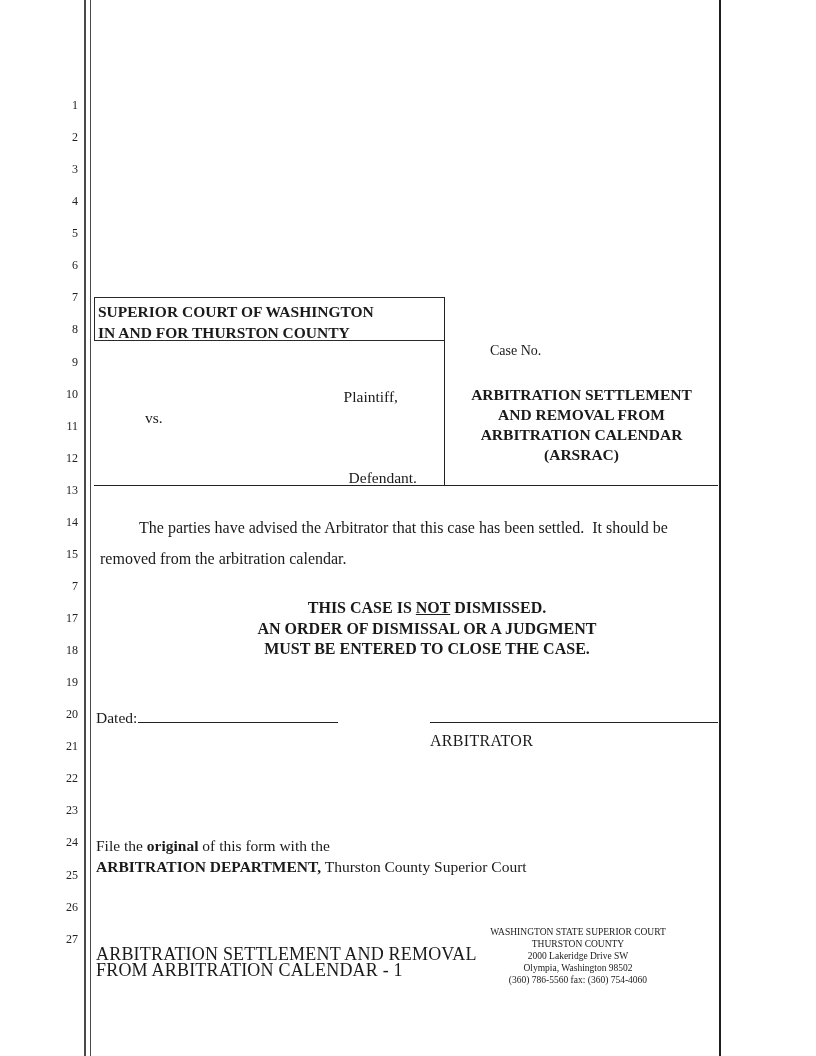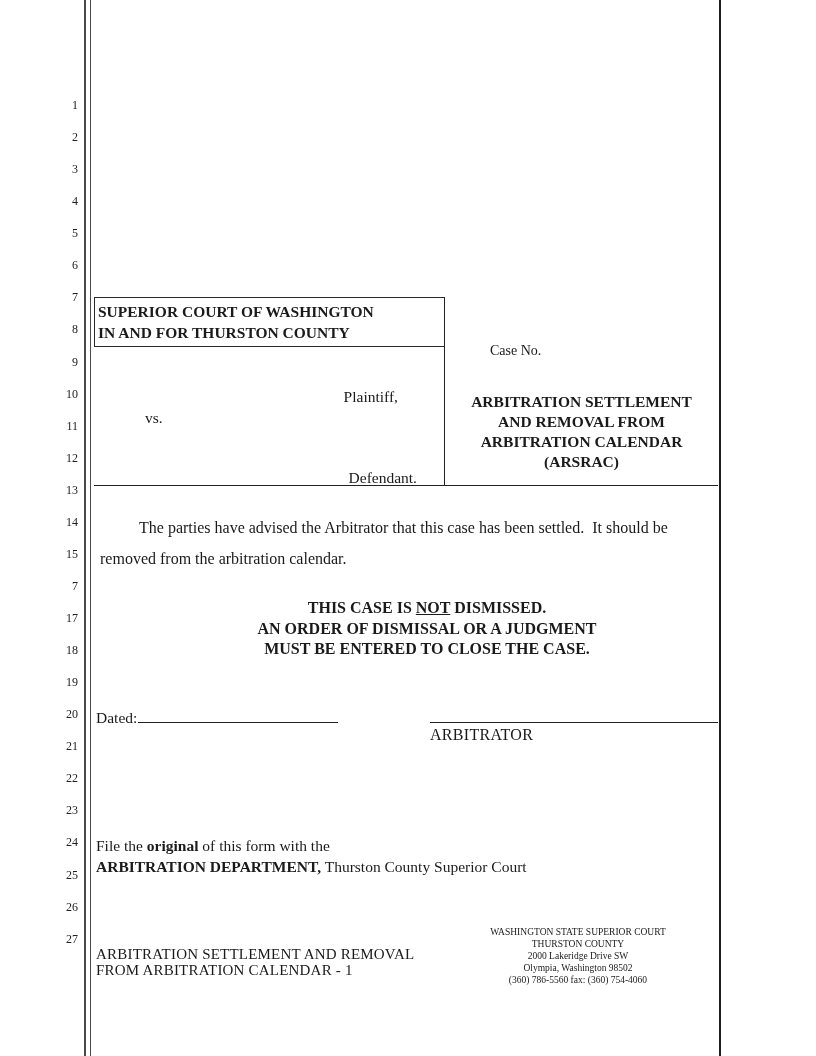--- a/index.html
+++ b/index.html
@@ -43,21 +43,21 @@
     display: flex;
   }
   .caption-left {
     position: relative;
     width: 351px;
     border-right: 1.5px solid #222;
   }
   .court-box {
     position: absolute;
     top: 0; left: 0; right: 0;
-    height: 50px;
+    height: 44px;
     border: 1.5px solid #2a2a2a;
     border-right: none;
     padding: 3px 2px 0 3px;
     font-weight: bold;
     font-size: 15.5px;
     line-height: 21px;
     white-space: nowrap;
   }
   .plaintiff-label { position: absolute; top: 91px;  right: 46px; font-size: 15.5px; text-align: center; }
   .vs-label        { position: absolute; top: 112px; left: 51px;  font-size: 15.5px; }
@@ -65,21 +65,20 @@
 
   .caption-right { position: relative; flex: 1; }
   .case-no { position: absolute; top: 46px; left: 45px; font-size: 14px; }
   .doc-title {
     position: absolute;
     top: 88px; left: 0; right: 0;
     text-align: center;
     font-weight: bold;
     font-size: 15.5px;
     line-height: 20px;
-    margin-top: 7px;
   }
 
   
   .body-para {
     position: absolute;
     left: 100px; top: 512px;
     width: 624px;
     font-size: 16px;
     line-height: 31px;
   }
@@ -101,38 +100,38 @@
   
   .dated-row { position: absolute; left: 96px; top: 707px; font-size: 15.5px; }
   .dated-fillin {
     display: inline-block;
     width: 200px; height: 16px;
     border-bottom: 1.5px solid #222;
     margin-left: 1px;
   }
   .arb-block { position: absolute; left: 430px; top: 722px; width: 288px; }
   .sig-line { width: 288px; border-top: 1.5px solid #222; }
-  .sig-title { font-size: 16px; margin-top: 3px; letter-spacing: 0.3px; }
+  .sig-title { font-size: 16px; margin-top: 9px; letter-spacing: 0.3px; }
 
   
   .file-instructions {
     position: absolute;
     left: 96px; top: 836px;
     width: 622px;
     text-align: left;
     font-size: 15.5px;
     line-height: 20.6px;
   }
   .file-instructions .b { font-weight: bold; }
 
   
   .footer-left {
     position: absolute;
     left: 96px; top: 946px;
-    font-size: 15px;
+    font-size: 18px;
     line-height: 16.4px;
     letter-spacing: 0.2px;
   }
   .footer-right {
     position: absolute;
     left: 478px; top: 926px;
     width: 200px;
     text-align: center;
     font-size: 9.5px;
     line-height: 12px;

